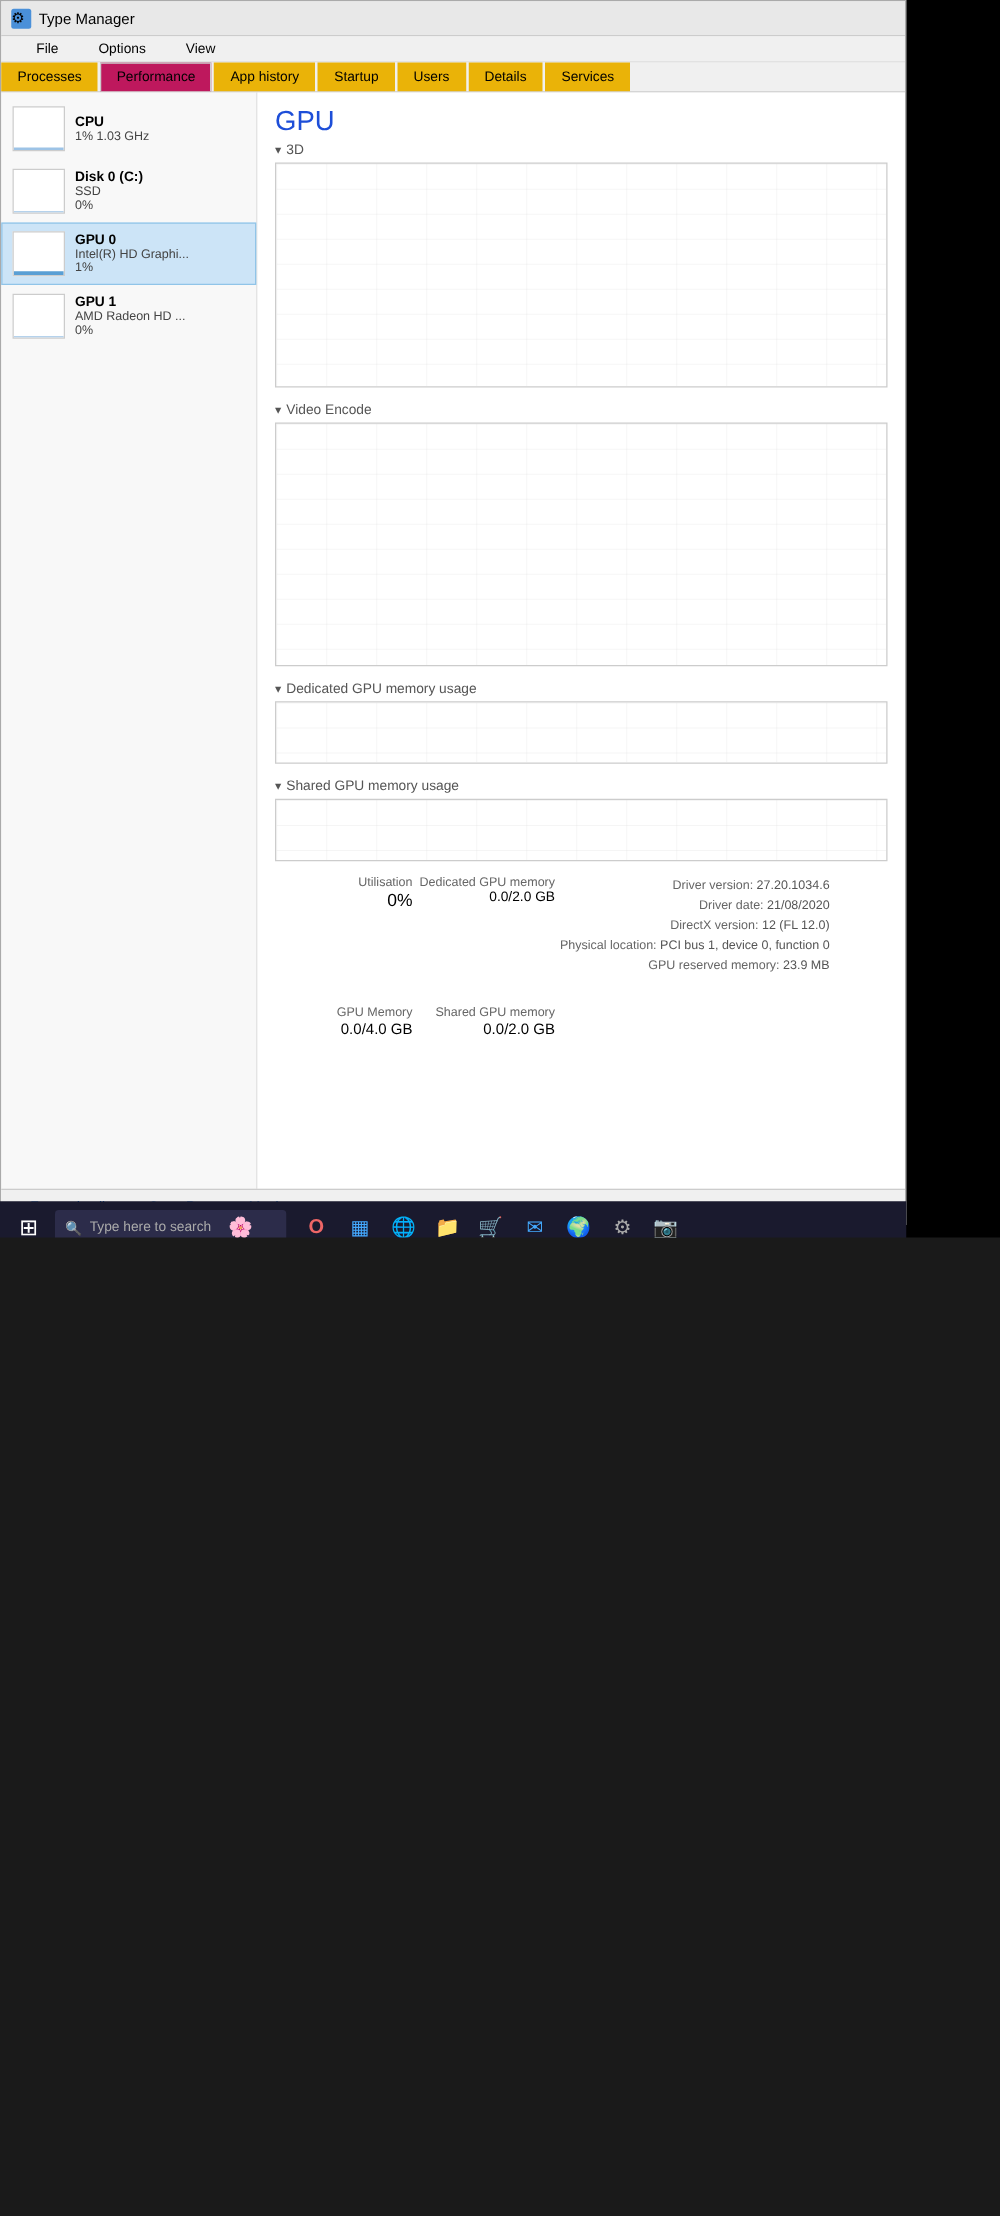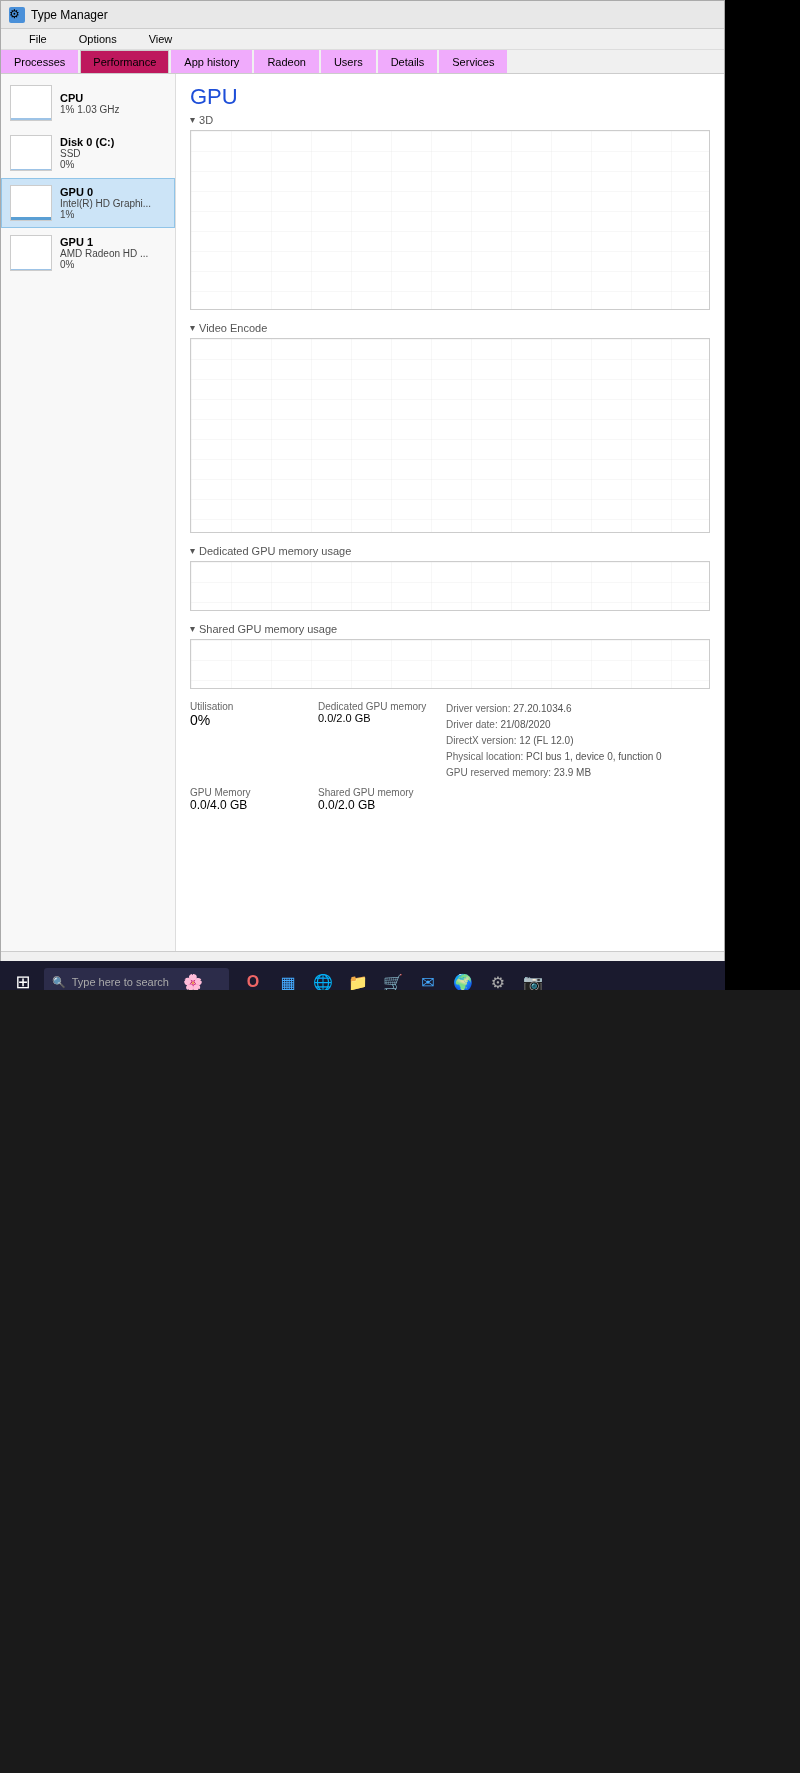--- a/index.html
+++ b/index.html
@@ -67,36 +67,36 @@
     }
 
     .tab {
       padding: 5px 12px;
       font-size: 11px;
       cursor: pointer;
       border: 1px solid transparent;
       border-bottom: none;
       margin-right: 2px;
       color: #000;
-      background: #f0abfc;
+      background: #eab308;
     }
 
     .tab.active {
       background: #be185d;
       border-color: #ccc;
       border-bottom-color: #f0f0f0;
     }
 
     #main-content {
       display: flex;
       height: calc(100% - 85px);
     }
 
     #sidebar {
-      width: 175px;
+      width: 205px;
       background: #f8f8f8;
       border-right: 1px solid #ddd;
       padding: 4px 0;
     }
 
     .sidebar-item {
       display: flex;
       align-items: center;
       padding: 6px 8px;
       cursor: pointer;
@@ -197,23 +197,24 @@
       height: 50px;
     }
 
     .graph-shared {
       height: 50px;
     }
 
     .stats-row {
       display: flex;
       flex-wrap: wrap;
-      gap: 18px;
+      gap: 4px;
       margin-top: 10px;
       font-size: 11px;
+      text-align: right;
     }
 
     .stat-block {
       min-width: 110px;
     }
 
     .stat-label {
       color: #666;
       font-size: 10px;
     }
@@ -341,21 +342,21 @@
   <div id="menu-bar">
     <span class="menu-item">File</span>
     <span class="menu-item">Options</span>
     <span class="menu-item">View</span>
   </div>
 
   <div id="tab-bar">
     <div class="tab">Processes</div>
     <div class="tab active">Performance</div>
     <div class="tab">App history</div>
-    <div class="tab">Radeon</div>
+    <div class="tab">Startup</div>
     <div class="tab">Users</div>
     <div class="tab">Details</div>
     <div class="tab">Services</div>
   </div>
 
   <div id="main-content">
 
     <div id="sidebar">
 
       <div class="sidebar-item">
@@ -489,21 +490,21 @@
             <span class="stat-label">Physical location:</span>
             <span>PCI bus 1, device 0, function 0</span>
           </div>
           <div>
             <span class="stat-label">GPU reserved memory:</span>
             <span>23.9 MB</span>
           </div>
         </div>
       </div>
 
-      <div class="stats-row" style="margin-top:6px;">
+      <div class="stats-row" style="margin-top:24px;">
         <div class="stat-block">
           <div class="stat-label">GPU Memory</div>
           <div class="stat-value" style="font-size:12px;">0.0/4.0 GB</div>
         </div>
         <div class="stat-block">
           <div class="stat-label">Shared GPU memory</div>
           <div class="stat-value" style="font-size:12px;">0.0/2.0 GB</div>
         </div>
       </div>
 

